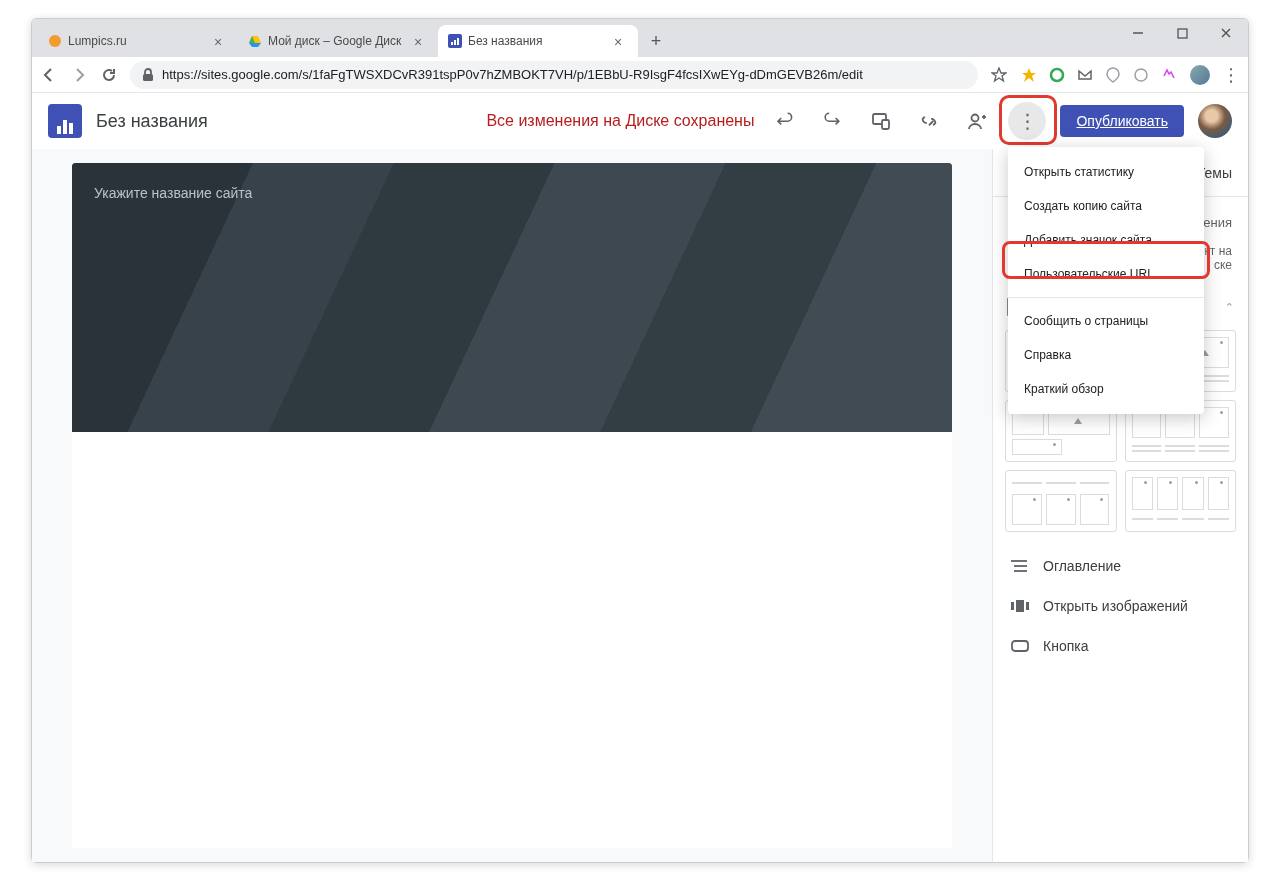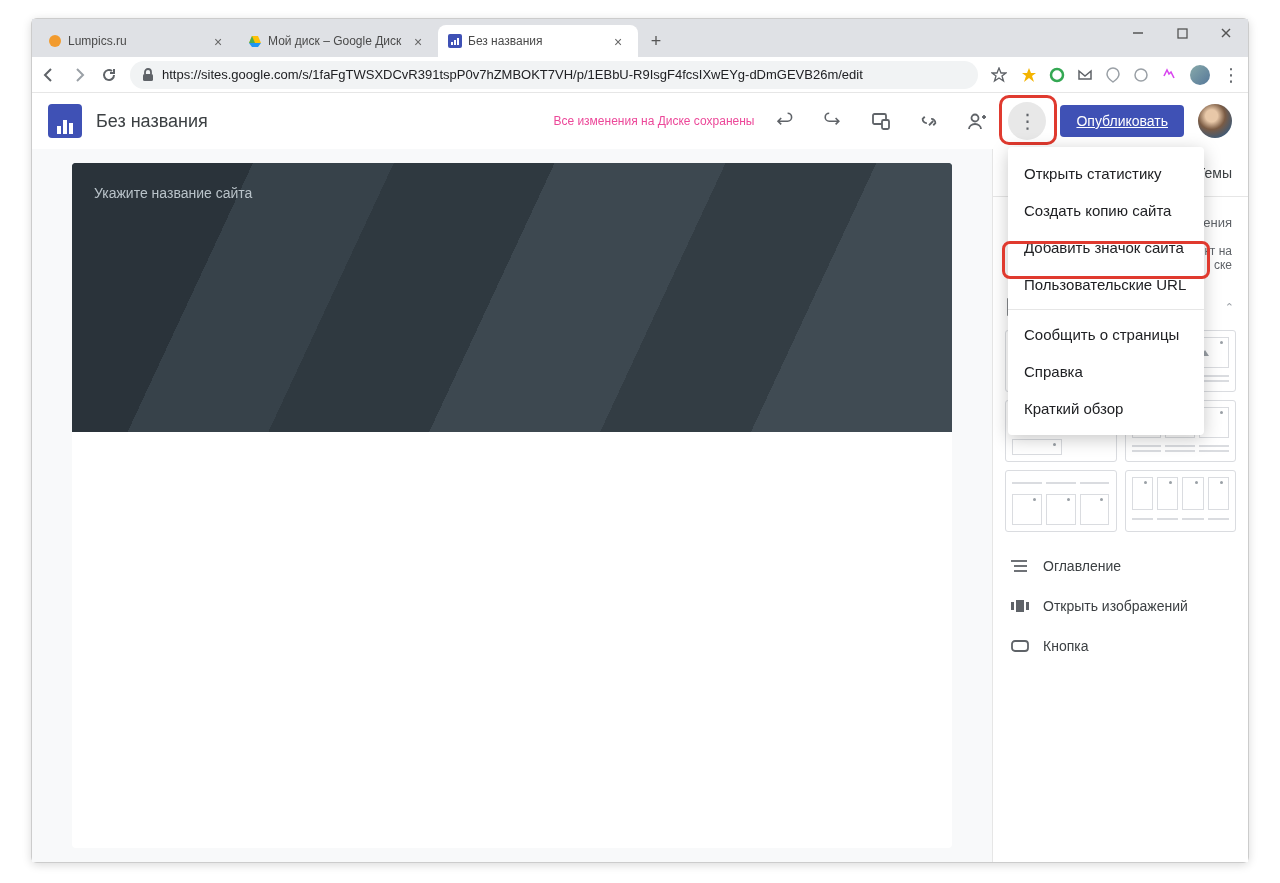--- a/index.html
+++ b/index.html
@@ -23,21 +23,21 @@
 .eico svg { width:16px; height:16px; }
 .avatar-sm { width: 20px; height: 20px; border-radius: 50%; background: linear-gradient(135deg,#8aa,#579); }
 .menu-dots { color:#5f6368; font-size:18px; }
 
 .app { flex: 1; display: flex; flex-direction: column; position: relative; }
 .app-toolbar { height: 56px; display: flex; align-items: center; padding: 0 16px; gap: 14px; position: relative; }
 .app-logo { width: 34px; height: 34px; background: #3f51b5; border-radius: 4px; display: flex; align-items: flex-end; justify-content: center; padding-bottom: 4px; }
 .app-logo .bars { display:flex; gap:2px; align-items:flex-end; }
 .app-logo .bars span { width:4px; background:#fff; }
 .app-title { font-size: 18px; color: #3c4043; }
-.save-status { font-size: 12px; color: #ec4899; margin-left: auto; }
+.save-status { font-size: 16px; color: #b91c1c; margin-left: auto; }
 .tool-ico { width: 34px; height: 34px; display: flex; align-items: center; justify-content: center; color: #5f6368; border-radius: 50%; }
 .publish-btn { background: #3f51b5; color: #fff; border: none; border-radius: 4px; padding: 8px 16px; font-size: 14px; text-decoration: underline; }
 .user-avatar { width: 34px; height: 34px; border-radius: 50%; background: radial-gradient(circle at 40% 35%, #e8c8a8 20%, #7a5b44 45%, #3a5a7a 80%); }
 
 .more-btn-highlight { position:absolute; width:58px; height:50px; border:3px solid #e03a2f; border-radius:10px; top:2px; left:967px; z-index:20; pointer-events:none;}
 .more-btn { width:38px; height:38px; border-radius:50%; background:#e8e8e8; display:flex; align-items:center; justify-content:center; color:#5f6368; font-size:20px; }
 
 .workspace { flex:1; display:flex; background:#f8f9fa; }
 .canvas-wrap { flex:1; padding:14px 40px; }
 .canvas { width:100%; height:100%; background:#fff; border-radius:4px; overflow:hidden; }
@@ -58,21 +58,21 @@
 .lrow { display:flex; gap:4px; flex:1;}
 .lbox { flex:1; border:1px solid #dadce0; display:flex; align-items:center; justify-content:center; color:#bdc1c6; font-size:10px; position:relative;}
 .mount { width:0;height:0;border-left:4px solid transparent;border-right:4px solid transparent;border-bottom:6px solid #9aa0a6; margin-left:-2px;}
 .sun { width:3px;height:3px;border-radius:50%;background:#9aa0a6; position:absolute; top:3px; right:5px;}
 .lines { flex:1; display:flex; flex-direction:column; gap:3px; justify-content:center;}
 .lines span{ height:2px; background:#dadce0;}
 .insert-row { display:flex; align-items:center; gap:12px; padding:12px 18px; font-size:14px; color:#3c4043; }
 .insert-row .iico { width:20px; color:#5f6368; text-align:center;}
 
 .dropdown { position:absolute; top:54px; left:976px; width:196px; background:#fff; border-radius:4px; box-shadow:0 4px 18px rgba(0,0,0,.22); padding:8px 0; z-index:30; }
-.dropdown .item { padding:10px 16px; font-size:15px; color:#202124; }
+.dropdown .item { padding:10px 16px; font-size:12px; color:#202124; }
 .dropdown .divider { height:1px; background:#e6e6e6; margin:6px 0; }
 .item-highlight { position:absolute; left:-6px; right:-6px; top:94px; height:38px; border:3px solid #e03a2f; border-radius:8px; pointer-events:none; }
 
 svg { display:block; }
 </style>
 </head>
 <body>
 
 <div class="frame">
 

